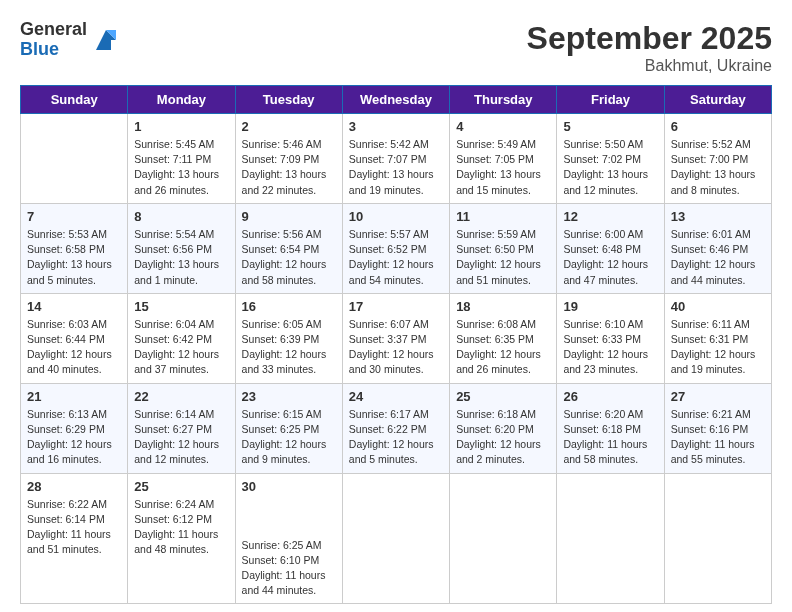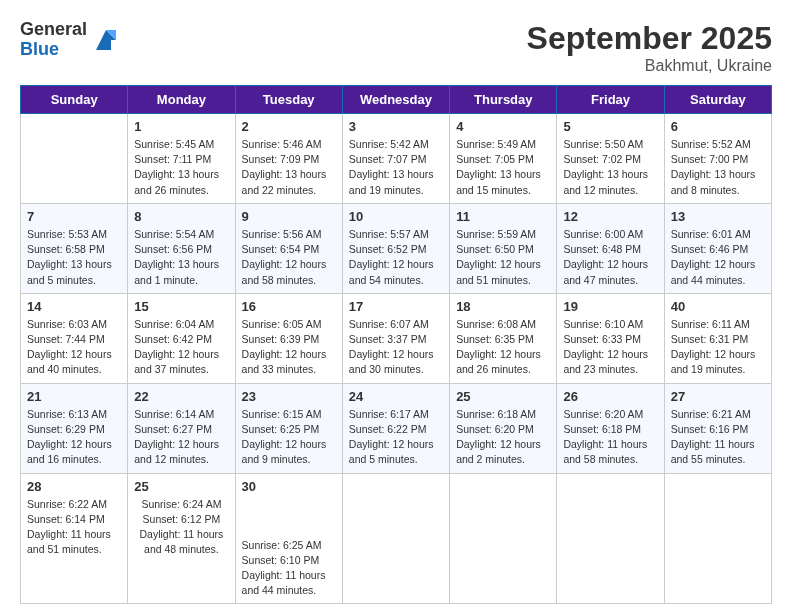--- a/index.html
+++ b/index.html
@@ -224,21 +224,21 @@
           <div class="day-info" style="white-space: pre-line;">Sunrise: 6:01 AM
 Sunset: 6:46 PM
 Daylight: 12 hours
 and 44 minutes.</div>
         </td>
       </tr>
       <tr>
         <td>
           <div class="day-number">14</div>
           <div class="day-info" style="white-space: pre-line;">Sunrise: 6:03 AM
-Sunset: 7:44 PM
+Sunset: 6:44 PM
 Daylight: 12 hours
 and 40 minutes.</div>
         </td>
         <td>
           <div class="day-number">15</div>
           <div class="day-info" style="white-space: pre-line;">Sunrise: 6:04 AM
 Sunset: 6:42 PM
 Daylight: 12 hours
 and 37 minutes.</div>
         </td>
@@ -332,21 +332,21 @@
       <tr>
         <td>
           <div class="day-number">28</div>
           <div class="day-info" style="white-space: pre-line;">Sunrise: 6:22 AM
 Sunset: 6:14 PM
 Daylight: 11 hours
 and 51 minutes.</div>
         </td>
         <td>
           <div class="day-number">25</div>
-          <div class="day-info" style="white-space: pre-line; text-align: center;">Sunrise: 6:24 AM
+          <div class="day-info" style="white-space: pre-line;">Sunrise: 6:24 AM
 Sunset: 6:12 PM
 Daylight: 11 hours
 and 48 minutes.</div>
         </td>
         <td>
           <div class="day-number">30</div>
           <div class="day-info" style="white-space: pre-line; margin-top: 44px;">Sunrise: 6:25 AM
 Sunset: 6:10 PM
 Daylight: 11 hours
 and 44 minutes.</div>

